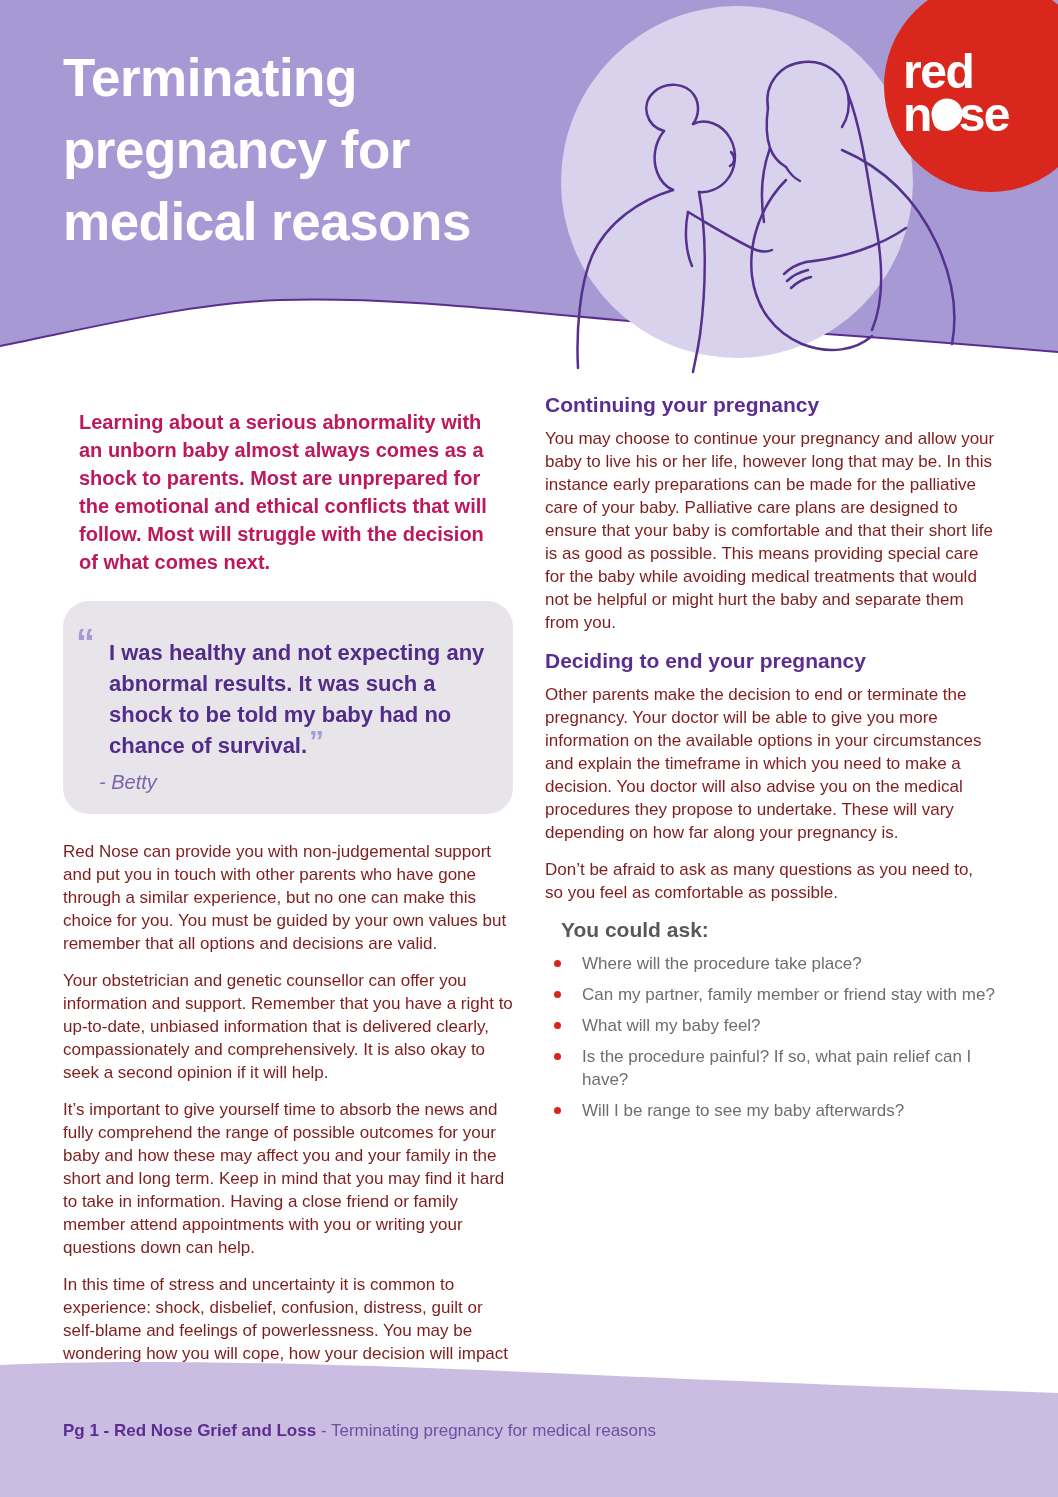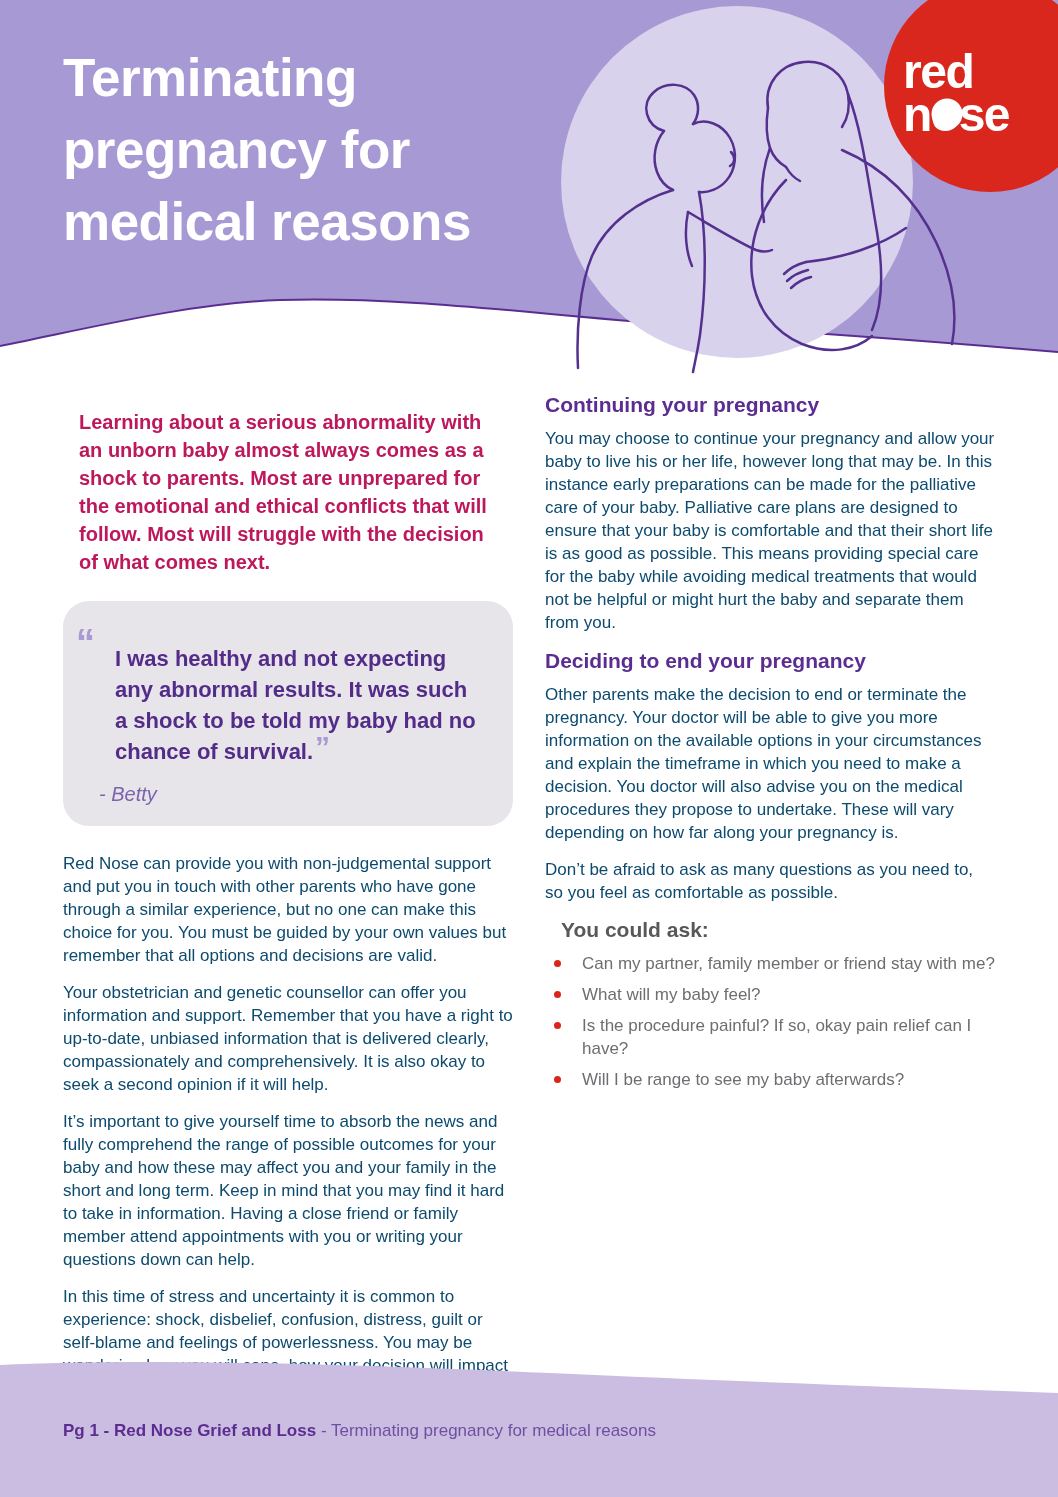--- a/index.html
+++ b/index.html
@@ -10,24 +10,24 @@
   .title{position:absolute;left:63px;top:42px;width:500px;margin:0;
          font-size:53px;line-height:72px;font-weight:bold;color:#ffffff;letter-spacing:-0.5px;}
   
   .columns{position:absolute;left:63px;top:392px;width:932px;display:flex;gap:32px;}
   .col{width:450px;}
   .intro{margin:16px;font-size:20px;line-height:28px;font-weight:bold;color:#be185d;}
   .quote-box{position:relative;margin:25px 0 26px;background:#e7e5ea;border-radius:26px;
              padding:26px 18px 20px 36px;}
   .qmark{color:#a89ad3;font-weight:bold;}
   .q-open{position:absolute;left:13px;top:23px;font-size:38px;line-height:1;}
-  .quote-text{margin:16px;font-size:22px;line-height:31px;font-weight:bold;color:#532c8a;}
+  .quote-text{margin:10px;font-size:22px;line-height:31px;font-weight:bold;color:#532c8a;}
   .q-close{font-size:30px;line-height:0;margin-left:2px;vertical-align:2px;}
   .quote-attr{margin:9px 0 0;font-size:20px;color:#7d62ae;font-style:italic;}
-  .body-p{margin:0 0 14px;font-size:17px;line-height:23px;color:#0c4a6e;}
+  .body-p{margin:0 0 14px;font-size:17px;line-height:23px;color:#7f1d1d;}
   h2.sec{margin:0 0 10px;font-size:21px;line-height:25px;font-weight:bold;color:#5c2d91;}
   .sec-gap{margin-top:4px;}
   .ask-label{margin:4px 16px 10px;font-size:21px;font-weight:bold;color:#57585a;}
   .ask-list{list-style:none;margin:0;padding:0;}
   .ask-list li{position:relative;margin:0 0 8px;padding-left:37px;
                font-size:17px;line-height:23px;color:#6d6e71;}
   .ask-list li::before{content:"";position:absolute;left:9px;top:8px;width:7px;height:7px;
                border-radius:50%;background:#d9261c;}
   
   .footer{position:absolute;left:0;bottom:0;width:1058px;height:142px;}
@@ -104,23 +104,24 @@
     <div class="col">
       <h2 class="sec">Continuing your pregnancy</h2>
       <p class="body-p">You may choose to continue your pregnancy and allow your baby to live his or her life, however long that may be. In this instance early preparations can be made for the palliative care of your baby. Palliative care plans are designed to ensure that your baby is comfortable and that their short life is as good as possible. This means providing special care for the baby while avoiding medical treatments that would not be helpful or might hurt the baby and separate them from you.</p>
 
       <h2 class="sec sec-gap">Deciding to end your pregnancy</h2>
       <p class="body-p">Other parents make the decision to end or terminate the pregnancy. Your doctor will be able to give you more information on the available options in your circumstances and explain the timeframe in which you need to make a decision. You doctor will also advise you on the medical procedures they propose to undertake. These will vary depending on how far along your pregnancy is.</p>
       <p class="body-p">Don’t be afraid to ask as many questions as you need to, so you feel as comfortable as possible.</p>
 
       <p class="ask-label">You could ask:</p>
       <ul class="ask-list">
+        <li>Where will the procedure take place?</li>
         <li>Can my partner, family member or friend stay with me?</li>
         <li>What will my baby feel?</li>
-        <li>Is the procedure painful? If so, okay pain relief can I have?</li>
+        <li>Is the procedure painful? If so, what pain relief can I have?</li>
         <li>Will I be range to see my baby afterwards?</li>
       </ul>
     </div>
   </div>
 
   <div class="footer">
     <svg width="1058" height="142" viewBox="0 0 1058 142">
       <path d="M0,10 C120,4 300,7 550,18 C750,27 920,33 1058,38 L1058,142 L0,142 Z" fill="#cbbde1"></path>
     </svg>
     <p class="footer-text"><span class="f-bold">Pg 1 - Red Nose Grief and Loss</span><span> - Terminating pregnancy for medical reasons</span></p>

